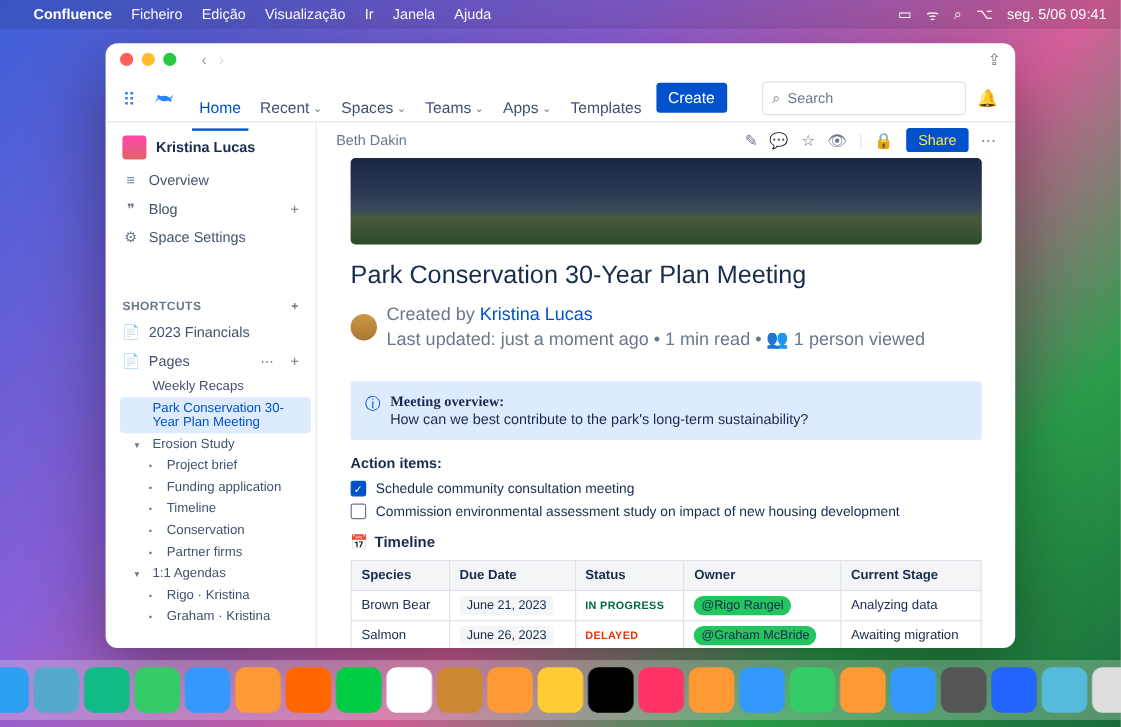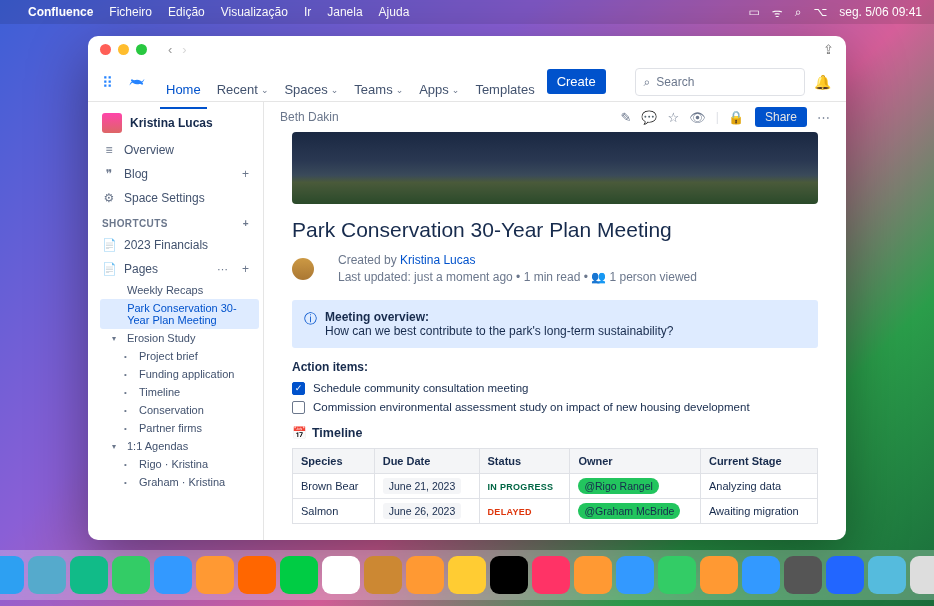--- a/index.html
+++ b/index.html
@@ -23,37 +23,37 @@
 .btn.invite{background:#fff;color:#42526e;margin-left:6px;}
 .btn.create{background:#0052cc;color:#fff;margin-left:6px;}
 .topnav .right{margin-left:auto;display:flex;align-items:center;gap:10px;}
 .search{width:170px;height:28px;border:1px solid #dfe1e6;border-radius:4px;display:flex;align-items:center;padding:0 8px;color:#6b778c;font-size:12px;gap:6px;}
 .topicon{color:#6b778c;font-size:14px;cursor:pointer;}
 .avatar{width:22px;height:22px;border-radius:50%;background:linear-gradient(#f4a,#d66);}
 .body{flex:1;display:flex;overflow:hidden;}
 .sidebar{width:176px;border-right:1px solid #e5e5e5;overflow-y:auto;font-size:12px;color:#42526e;padding:6px 0;}
 .sbrow{display:flex;align-items:center;padding:5px 14px;gap:8px;cursor:pointer;}
 .sbrow.head{font-weight:600;color:#172b4d;}
-.sbhdr{padding:8px 14px 4px;font-size:10px;color:#6b778c;font-weight:600;letter-spacing:0.4px;display:flex;align-items:center;}
+.sbhdr{padding:8px 14px 4px;font-size:10px;color:#6b778c;font-weight:600;letter-spacing:0.4px;display:flex;align-items:center;margin-top:32px;}
 .sbhdr .plus{margin-left:auto;color:#6b778c;}
 .sbicon{width:14px;text-align:center;color:#6b778c;font-size:12px;}
 .tree{padding-left:8px;}
 .treeitem{display:flex;align-items:center;padding:3px 10px 3px 14px;gap:5px;font-size:11px;cursor:pointer;}
 .treeitem.sel{background:#deebff;color:#0052cc;border-radius:3px;margin:0 4px;padding-left:10px;}
 .treeitem .exp{width:10px;font-size:8px;color:#6b778c;}
 .treeitem .dot{width:10px;font-size:8px;color:#6b778c;}
 .content{flex:1;overflow-y:auto;position:relative;}
 .pagebar{height:30px;display:flex;align-items:center;padding:0 16px;font-size:12px;color:#6b778c;}
 .pagebar .right{margin-left:auto;display:flex;gap:10px;align-items:center;}
 .pbicon{font-size:13px;color:#6b778c;cursor:pointer;}
-.sharebtn{background:#0052cc;color:#e5e5e5;padding:3px 10px;border-radius:3px;font-size:12px;cursor:pointer;}
+.sharebtn{background:#0052cc;color:#fde047;padding:3px 10px;border-radius:3px;font-size:12px;cursor:pointer;}
 .hero{margin:0 28px;height:72px;border-radius:4px;background:linear-gradient(180deg,#1a2842 0%,#2a3852 40%,#3a4a5a 60%,#4a5a3a 70%,#2a4a2a 100%);position:relative;}
 .main{padding:14px 28px;}
 .ptitle{font-size:21px;font-weight:500;color:#172b4d;margin-bottom:10px;}
-.meta{display:flex;gap:24px;font-size:12px;color:#6b778c;align-items:center;margin-bottom:14px;}
+.meta{display:flex;gap:8px;font-size:15px;color:#6b778c;align-items:center;margin-bottom:24px;}
 .mavatar{width:22px;height:22px;border-radius:50%;background:linear-gradient(#c94,#a73);}
 .metatxt{line-height:1.4;}
 .metatxt a{color:#0052cc;}
 .infobox{background:#deebff;border-radius:3px;padding:10px 12px;font-size:12px;color:#172b4d;display:flex;gap:8px;margin-bottom:12px;}
 .infobox .ii{color:#0052cc;font-size:13px;}
 .section{font-size:12px;}
 .sechead{font-weight:600;color:#172b4d;margin-bottom:8px;}
 .check{display:flex;gap:8px;align-items:center;margin-bottom:6px;font-size:11.5px;color:#172b4d;}
 .cb{width:13px;height:13px;border:1.5px solid #6b778c;border-radius:2px;display:flex;align-items:center;justify-content:center;}
 .cb.checked{background:#0052cc;border-color:#0052cc;color:#fff;font-size:9px;}
@@ -246,21 +246,21 @@
         <div class="meta">
           <div class="mavatar"></div>
           <div class="metatxt">
             <div><span>Created by </span><a>Kristina Lucas</a></div>
             <div><span>Last updated: just a moment ago</span> • <span>1 min read</span> • 👥 <span>1 person viewed</span></div>
           </div>
         </div>
         <div class="infobox">
           <span class="ii">ⓘ</span>
           <div>
-            <div style="font-weight:600;">Meeting overview:</div>
+            <div style="font-weight:600;font-family:Liberation Serif, serif;">Meeting overview:</div>
             <div>How can we best contribute to the park's long-term sustainability?</div>
           </div>
         </div>
         <div class="section">
           <div class="sechead">Action items:</div>
           <div class="check">
               <span class="cb checked">✓</span>
               <span>Schedule community consultation meeting</span>
             </div>
           <div class="check">

